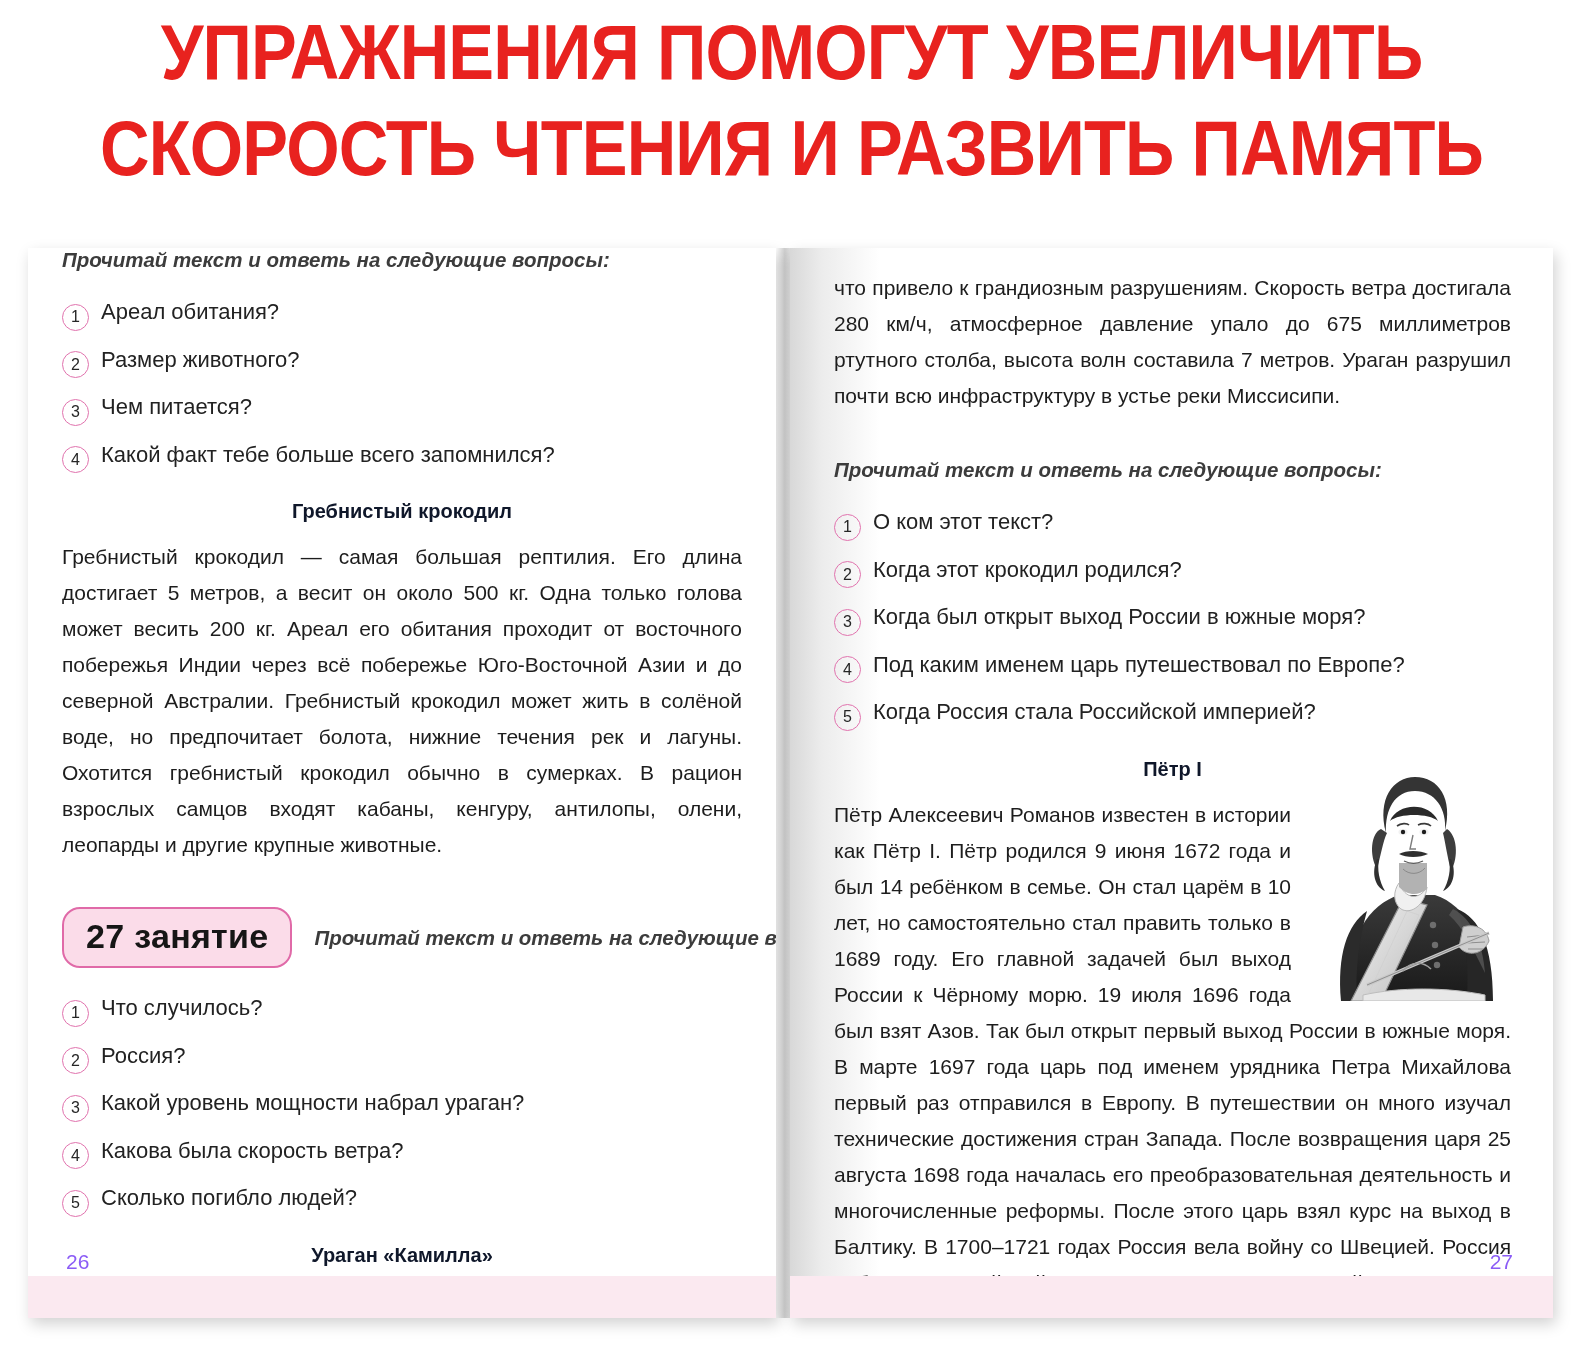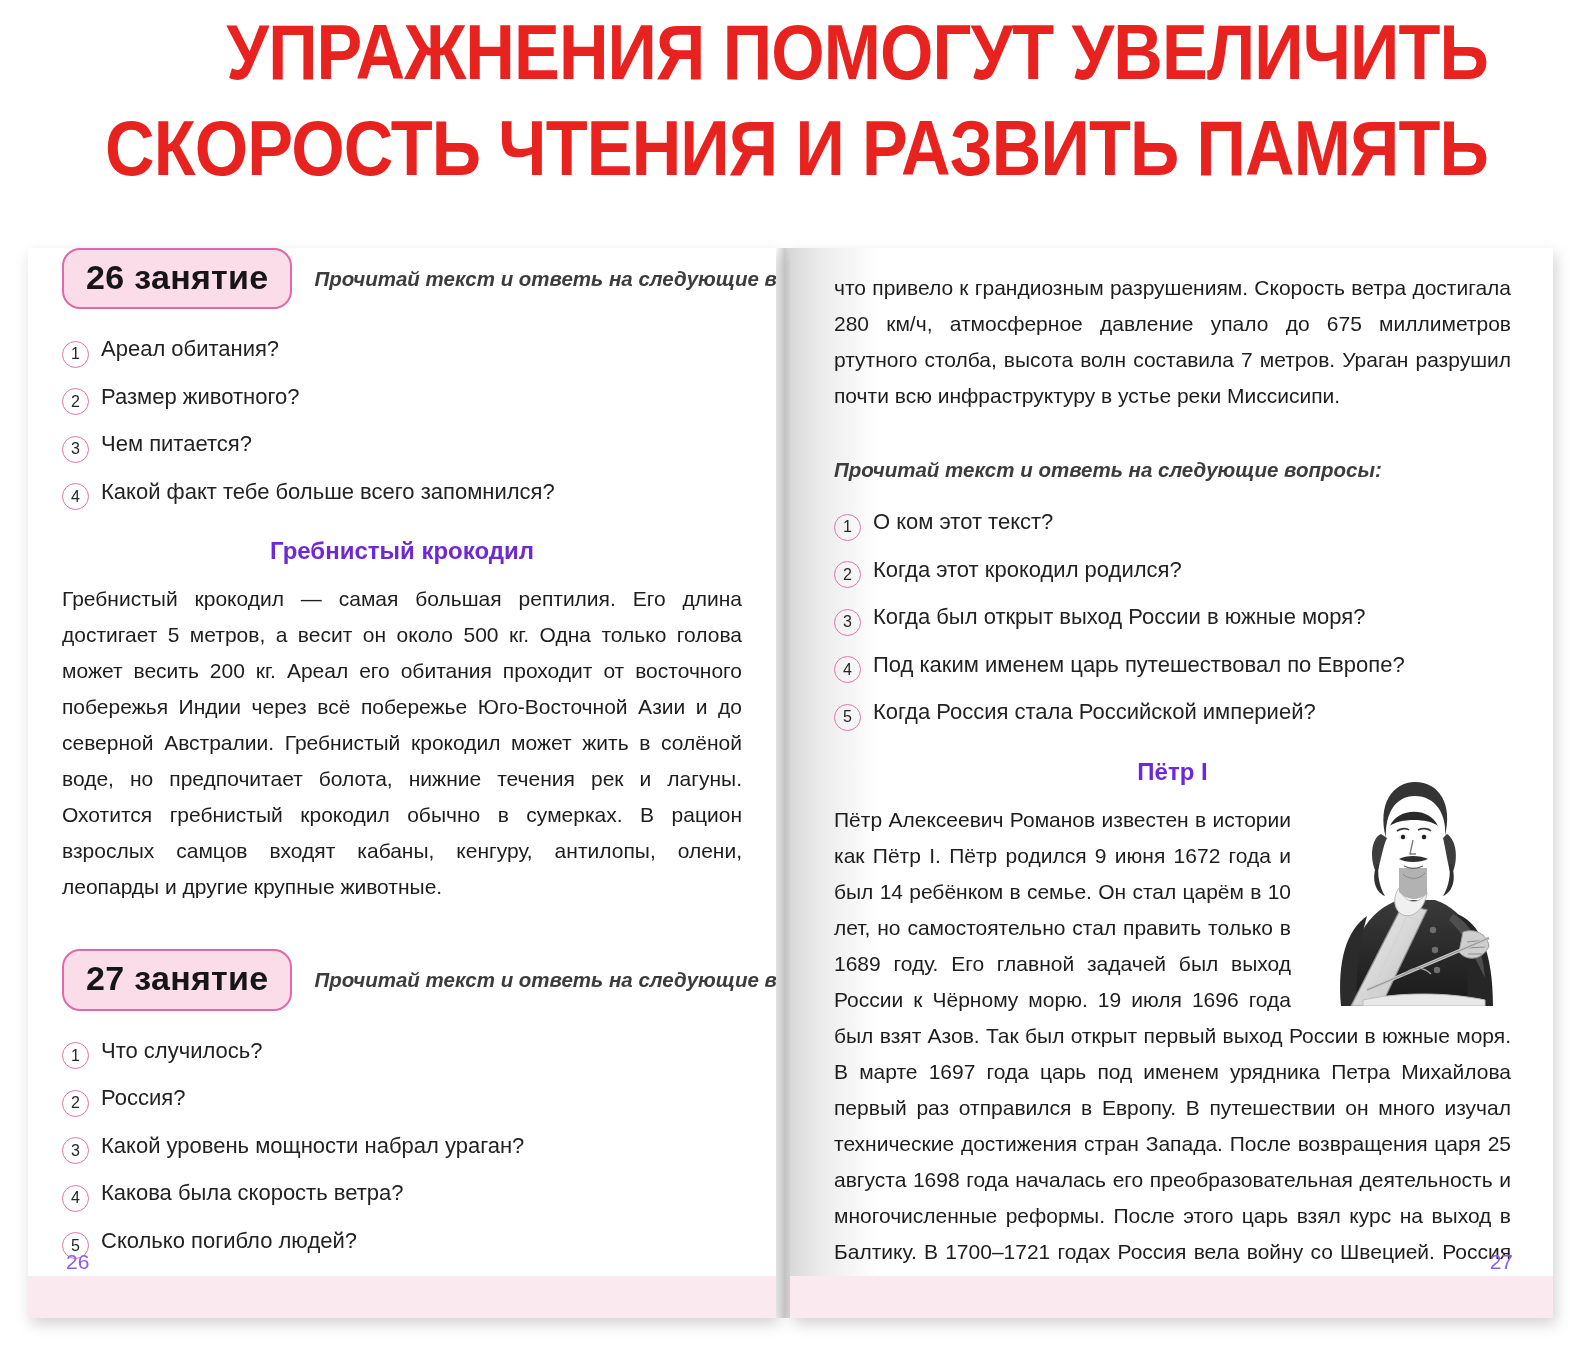--- a/index.html
+++ b/index.html
@@ -13,21 +13,21 @@
     overflow: hidden;
     position: relative;
   }
 
   
   .headline {
     position: absolute;
     top: 0; left: 0;
     width: 1583px;
     height: 215px;
-    text-align: right;
+    text-align: center;
     padding-top: 4px;
   }
   .headline-line {
     display: block;
     color: #e8221f;
     font-family: "Liberation Sans Narrow", "Liberation Sans", sans-serif;
     font-weight: bold;
     font-size: 78px;
     line-height: 96px;
     letter-spacing: -1px;
@@ -149,23 +149,23 @@
   .qtext {
     font-size: 22px;
     color: #222222;
     line-height: 1.25;
   }
 
   
   .article { margin-top: 30px; }
   .article-title {
     text-align: center;
-    font-size: 24px;
+    font-size: 20px;
     font-weight: bold;
-    color: #6d28d9;
+    color: #0f172a;
     margin-bottom: 16px;
   }
   .article-body {
     font-size: 21px;
     line-height: 36px;
     color: #1d1d1d;
     text-align: justify;
     text-justify: inter-word;
     hyphens: manual;
   }
@@ -192,21 +192,20 @@
 
 <div class="spread">
 
   <div class="gutter"></div>
 
   <div class="page page-left">
     <div class="page-inner">
 
       <div>
         <div class="lesson-head">
-          <div class="lesson-badge">26 занятие</div>
           <div class="lesson-caption">Прочитай текст и ответь на следующие вопросы:</div>
         </div>
 
         <div class="qlist">
           <div class="qitem">
             <span class="qnum">1</span>
             <span class="qtext">Ареал обитания?</span>
           </div>
           <div class="qitem">
             <span class="qnum">2</span>

